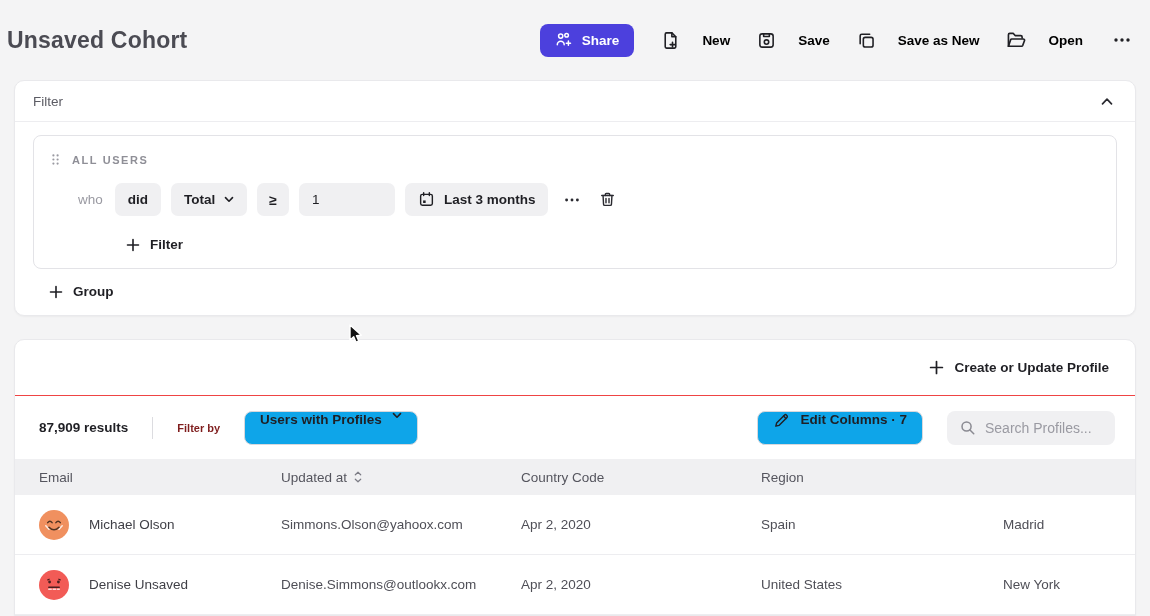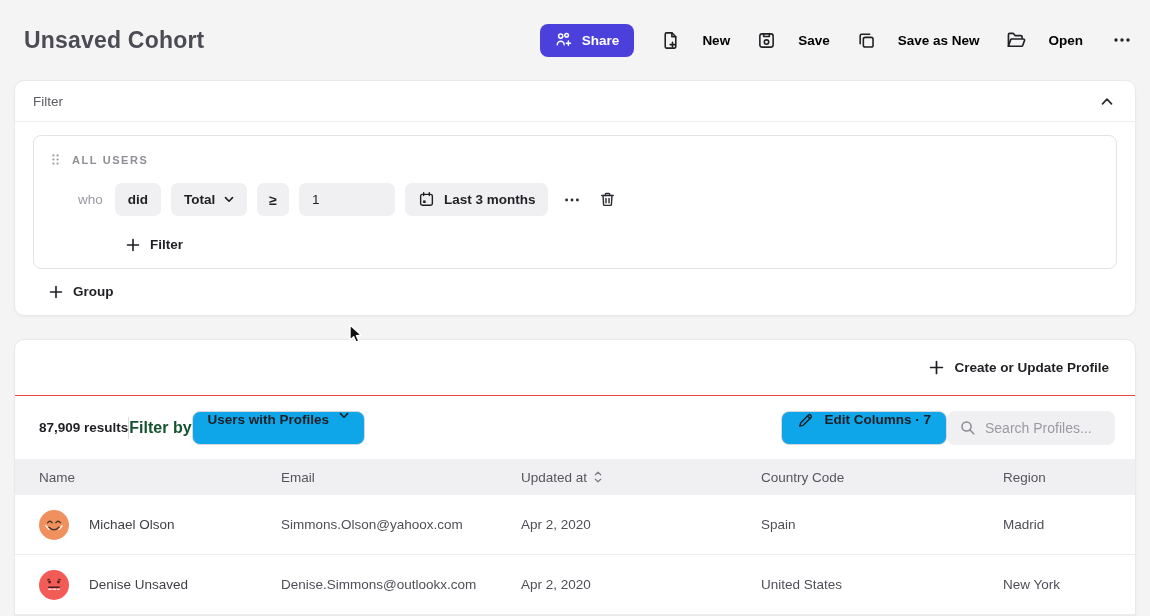--- a/index.html
+++ b/index.html
@@ -5,21 +5,21 @@
   * { margin:0; padding:0; box-sizing:border-box; }
   html,body { width:1150px; height:616px; overflow:hidden; }
   body {
     font-family:"Liberation Sans","DejaVu Sans",sans-serif;
     background:#f4f4f5; color:#1f1f24; position:relative;
     -webkit-font-smoothing:antialiased;
   }
   svg { display:block; flex:none; }
 
   
-  .header { height:74px; display:flex; align-items:center; padding:6px 16px 0 24px; }
+  .header { height:74px; display:flex; align-items:center; padding:6px 16px 0 7px; }
   .page-title { font-size:23px; font-weight:700; color:#4b4b53; letter-spacing:.2px; }
   .toolbar { margin-left:auto; display:flex; align-items:center; gap:27px; }
   .tool-btn {
     display:flex; align-items:center; gap:22px; background:none; border:none;
     font:600 13.5px "Liberation Sans",sans-serif; color:#000000; cursor:pointer; padding:0;
   }
   .share-btn {
     display:flex; align-items:center; gap:9px; border:none; cursor:pointer;
     background:#4c40dd; color:#fff; height:33px; padding:0 15px; border-radius:8px;
     font:600 13.5px "Liberation Sans",sans-serif;
@@ -66,24 +66,24 @@
   }
   .add-filter { margin:21px 0 0 76px; }
   .add-group { margin:15px 0 2px 16px; }
 
   
   .profiles-card { margin-top:23px; border-radius:10px 10px 0 0; }
   .create-row {
     height:56px; display:flex; align-items:center; justify-content:flex-end;
     padding:0 26px; border-bottom:1px solid #ef4444;
   }
-  .controls-row { height:63px; display:flex; align-items:center; padding:0 20px 0 24px; gap:0; }
+  .controls-row { height:63px; display:flex; align-items:center; padding:0 20px 0 24px; gap:24px; }
   .results-count { font-size:13.5px; font-weight:600; color:#1f1f24; }
   .vdiv { width:1px; height:22px; background:#dcdce0; }
-  .filter-by { font-size:16px; font-weight:600; color:#14532d; }
+  .filter-by { font-size:11px; font-weight:600; color:#7f1d1d; }
   .pill-btn {
     display:flex; gap:10px; background:#0ea5e9; border:1px solid #d8d8dc;
     height:34px; padding:0 15px; border-radius:8px; cursor:pointer;
     font:600 13.5px "Liberation Sans",sans-serif; color:#1f1f24;
   }
   .spacer { flex:1; }
   .search-box {
     display:flex; align-items:center; gap:9px; background:#f0f0f2; border-radius:8px;
     height:34px; width:168px; padding:0 12px;
   }
@@ -305,23 +305,20 @@
           <circle cx="8" cy="8" r="4.8"></circle>
           <path d="M11.6 11.6L15.6 15.6"></path>
         </svg>
       </span>
       <input placeholder="Search Profiles..." style="">
     </div>
   </div>
 
   <div>
     <div class="grid-row thead">
-      <div class="th">
-          <span>Name</span>
-        </div>
       <div class="th">
           <span>Email</span>
         </div>
       <div class="th">
         <span>Updated at</span>
         <span>
           <svg width="8" height="12" viewBox="0 0 8 12" fill="none" stroke="#7c7c85" stroke-width="1.2" stroke-linecap="round" stroke-linejoin="round">
             <polyline points="1.3,3.8 4,1.2 6.7,3.8"></polyline>
             <polyline points="1.3,8.2 4,10.8 6.7,8.2"></polyline>
           </svg>

